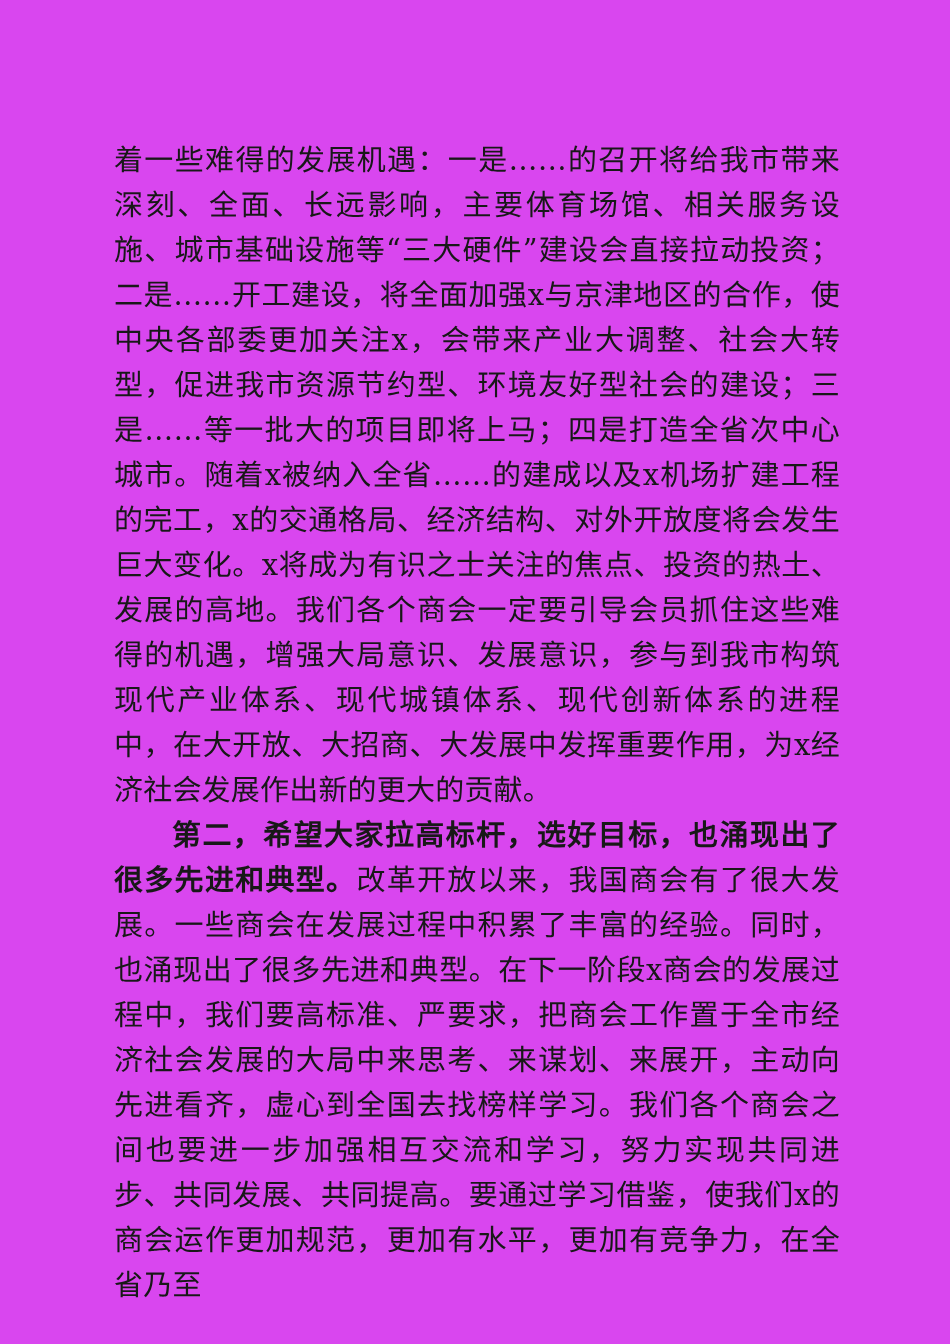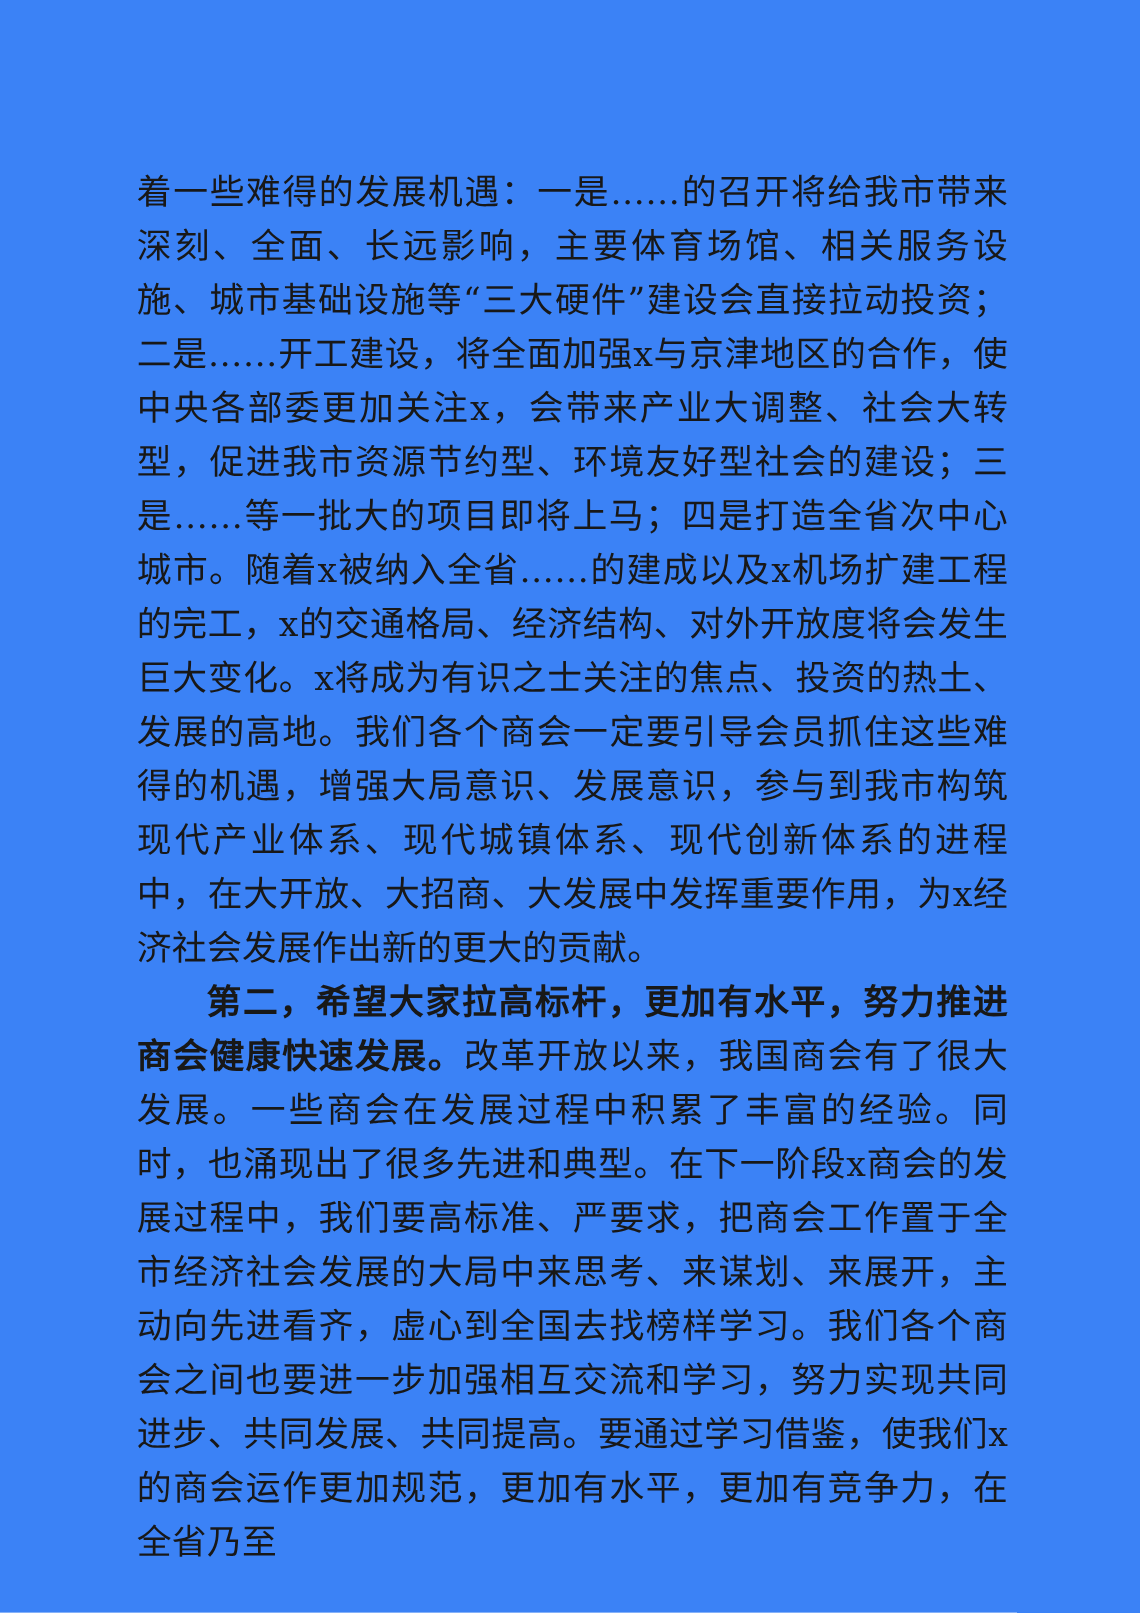--- a/index.html
+++ b/index.html
@@ -6,21 +6,21 @@
   html, body {
     margin: 0;
     padding: 0;
     background: #ffffff;
   }
 
   .page {
     position: relative;
     width: 950px;
     height: 1344px;
-    background: #3b82f6;
+    background: #d946ef;
     overflow: hidden;
     box-sizing: border-box;
   }
 
   .doc-body {
     position: absolute;
     left: 114px;
     top: 138px;
     width: 726px;
   }
@@ -63,18 +63,18 @@
 
 <div class="page">
 
   <div class="doc-body">
 
     <p class="para">
       <span>着一些难得的发展机遇：一是……的召开将给我市带来深刻、全面、长远影响，主要体育场馆、相关服务设施、城市基础设施等“三大硬件”建设会直接拉动投资；二是……开工建设，将全面加强x与京津地区的合作，使中央各部委更加关注x，会带来产业大调整、社会大转型，促进我市资源节约型、环境友好型社会的建设；三是……等一批大的项目即将上马；四是打造全省次中心城市。随着x被纳入全省……的建成以及x机场扩建工程的完工，x的交通格局、经济结构、对外开放度将会发生巨大变化。x将成为有识之士关注的焦点、投资的热土、发展的高地。我们各个商会一定要引导会员抓住这些难得的机遇，增强大局意识、发展意识，参与到我市构筑现代产业体系、现代城镇体系、现代创新体系的进程中，在大开放、大招商、大发展中发挥重要作用，为x经济社会发展作出新的更大的贡献。</span>
     </p>
 
     <p class="para indent">
-      <span class="lead-bold">第二，希望大家拉高标杆，更加有水平，努力推进商会健康快速发展。</span><span>改革开放以来，我国商会有了很大发展。一些商会在发展过程中积累了丰富的经验。同时，也涌现出了很多先进和典型。在下一阶段x商会的发展过程中，我们要高标准、严要求，把商会工作置于全市经济社会发展的大局中来思考、来谋划、来展开，主动向先进看齐，虚心到全国去找榜样学习。我们各个商会之间也要进一步加强相互交流和学习，努力实现共同进步、共同发展、共同提高。要通过学习借鉴，使我们x的商会运作更加规范，更加有水平，更加有竞争力，在全省乃至</span>
+      <span class="lead-bold">第二，希望大家拉高标杆，选好目标，也涌现出了很多先进和典型。</span><span>改革开放以来，我国商会有了很大发展。一些商会在发展过程中积累了丰富的经验。同时，也涌现出了很多先进和典型。在下一阶段x商会的发展过程中，我们要高标准、严要求，把商会工作置于全市经济社会发展的大局中来思考、来谋划、来展开，主动向先进看齐，虚心到全国去找榜样学习。我们各个商会之间也要进一步加强相互交流和学习，努力实现共同进步、共同发展、共同提高。要通过学习借鉴，使我们x的商会运作更加规范，更加有水平，更加有竞争力，在全省乃至</span>
     </p>
 
   </div>
 
 </div>
 
 </body></html>

